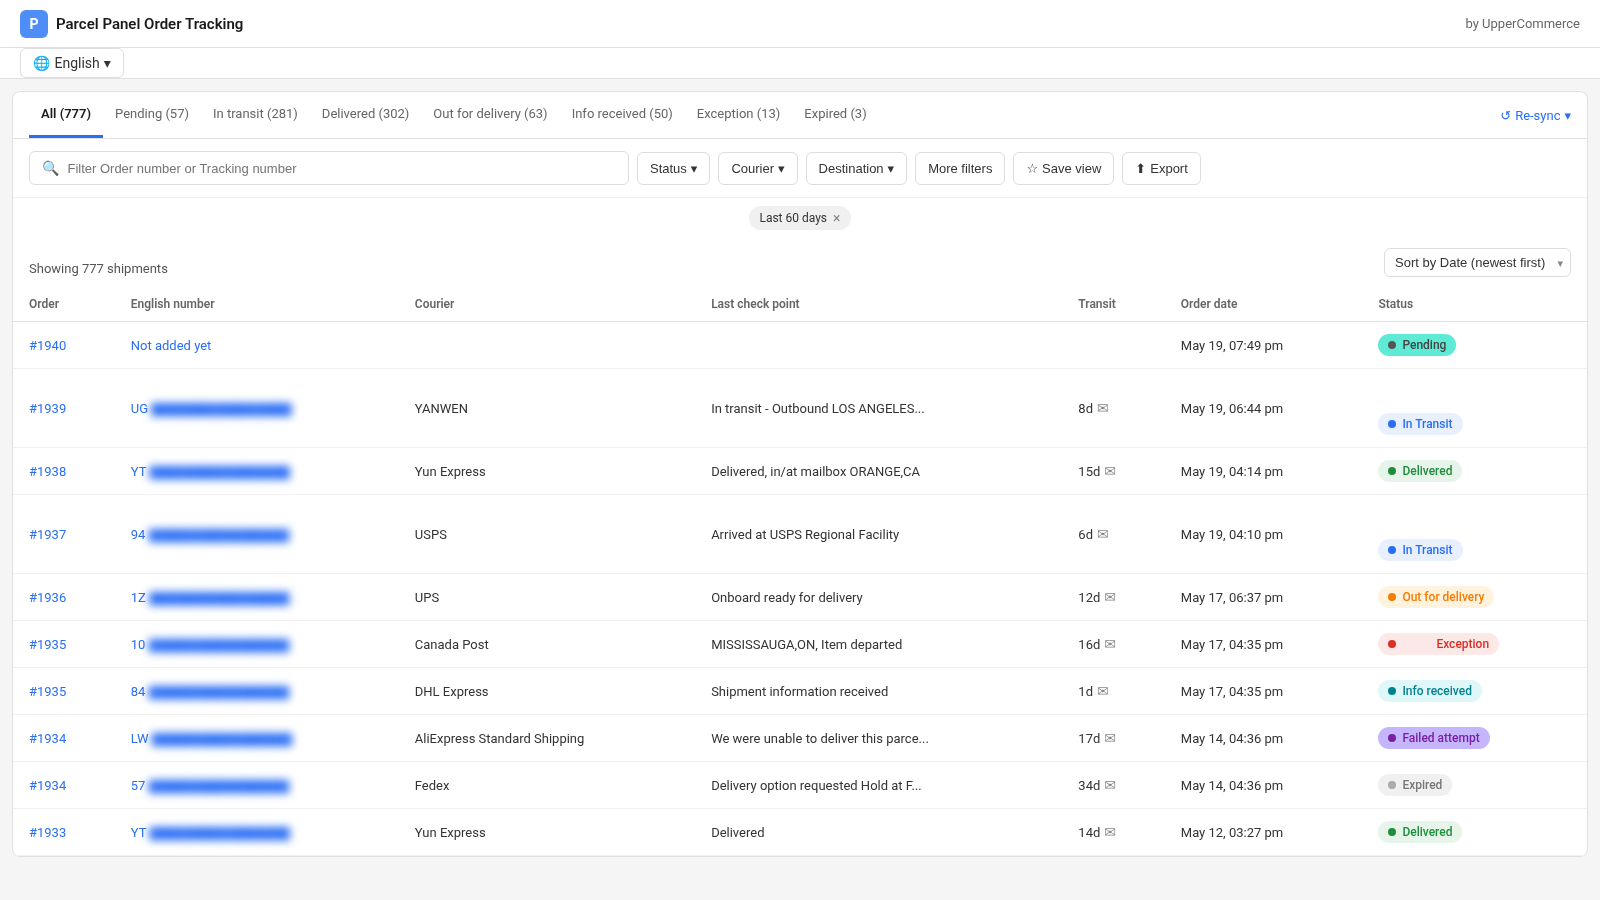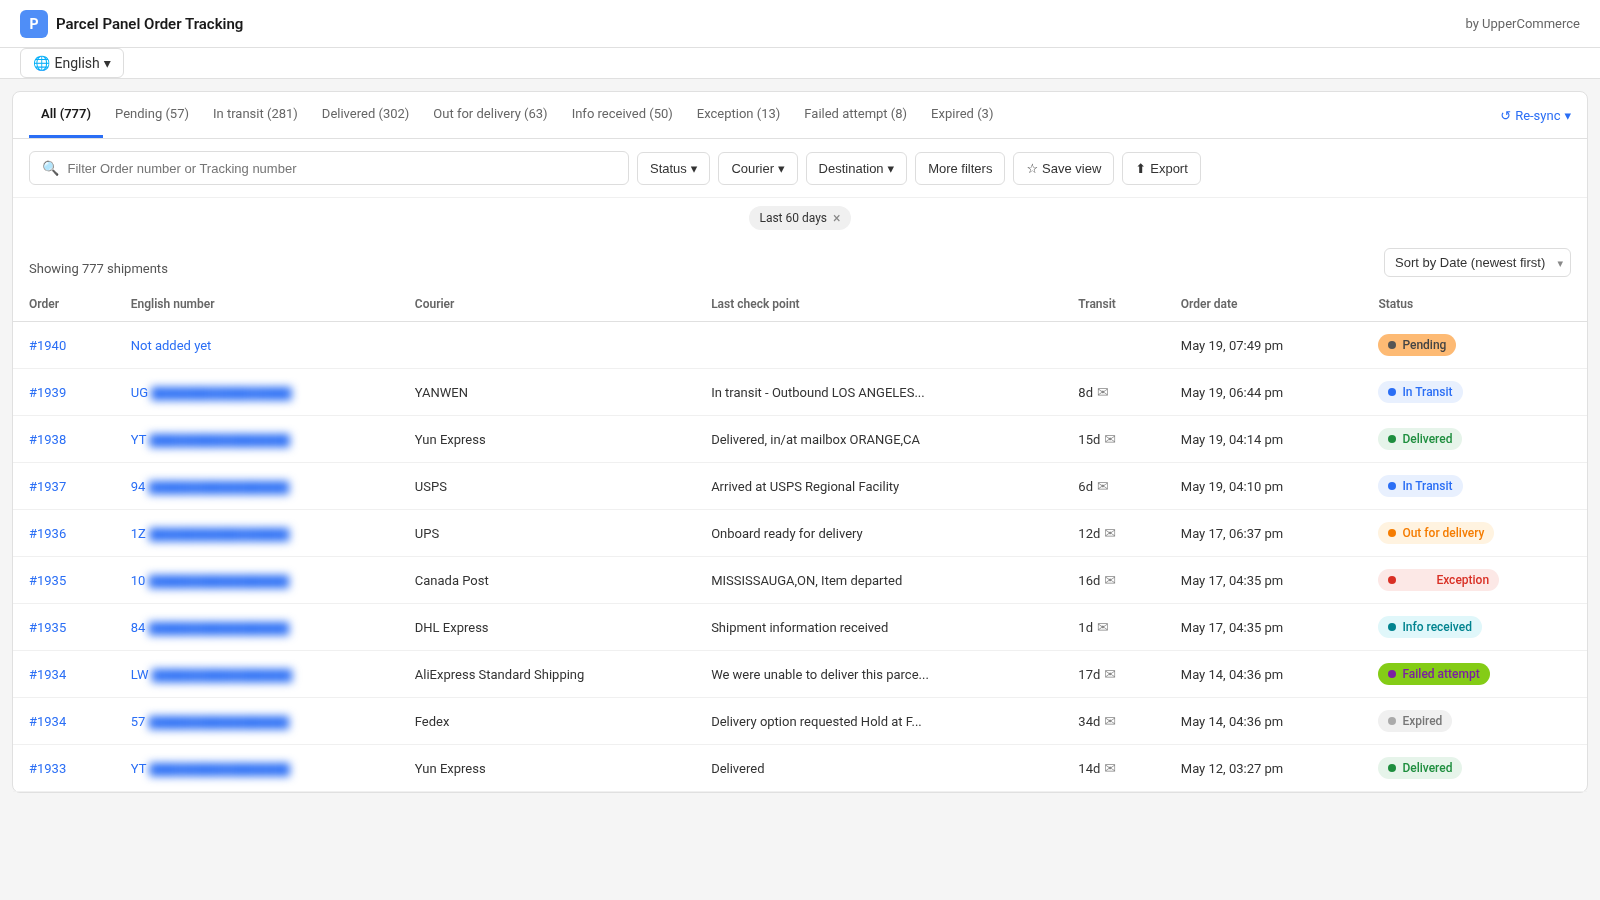--- a/index.html
+++ b/index.html
@@ -102,33 +102,33 @@
     .tracking-blurred { filter: blur(4px); display: inline-block; }
     .transit-cell { display: flex; align-items: center; gap: 4px; }
     .email-icon { font-size: 14px; color: #888; }
 
     
     .badge {
       display: inline-flex; align-items: center; gap: 6px;
       border-radius: 20px; padding: 4px 10px; font-size: 12px; font-weight: 500;
     }
     .badge-dot { width: 8px; height: 8px; border-radius: 50%; }
-    .badge-pending { background: #fdba74; color: #444; }
+    .badge-pending { background: #5eead4; color: #444; }
     .badge-pending .badge-dot { background: #555; }
-    .badge-in-transit { background: #e8f0fe; color: #2a6ef5; }
+    .badge-in-transit { background: #e8f0fe; color: #2a6ef5; margin-top: 32px; }
     .badge-in-transit .badge-dot { background: #2a6ef5; }
     .badge-delivered { background: #e6f4ea; color: #1e8e3e; }
     .badge-delivered .badge-dot { background: #1e8e3e; }
     .badge-out-for-delivery { background: #fff3e0; color: #f57c00; }
     .badge-out-for-delivery .badge-dot { background: #f57c00; }
     .badge-exception { background: #fce8e6; color: #d93025; gap: 40px; }
     .badge-exception .badge-dot { background: #d93025; }
     .badge-info-received { background: #e0f7fa; color: #00838f; }
     .badge-info-received .badge-dot { background: #00838f; }
-    .badge-failed-attempt { background: #84cc16; color: #7b1fa2; }
+    .badge-failed-attempt { background: #c4b5fd; color: #7b1fa2; }
     .badge-failed-attempt .badge-dot { background: #7b1fa2; }
     .badge-expired { background: #f0f0f0; color: #777; }
     .badge-expired .badge-dot { background: #aaa; }
   </style>
 </head>
 <body>
 
 <div class="top-bar">
   <div class="top-bar-left">
     <div class="top-bar-logo">P</div>
@@ -149,21 +149,20 @@
 
   <div class="tabs">
     <div class="tabs-left">
       <div class="tab active">All (777)</div>
       <div class="tab">Pending (57)</div>
       <div class="tab">In transit (281)</div>
       <div class="tab">Delivered (302)</div>
       <div class="tab">Out for delivery (63)</div>
       <div class="tab">Info received (50)</div>
       <div class="tab">Exception (13)</div>
-      <div class="tab">Failed attempt (8)</div>
       <div class="tab">Expired (3)</div>
     </div>
     <div class="resync-btn">
       <span>↺</span>
       <span>Re-sync</span>
       <span>▾</span>
     </div>
   </div>
 
   <div class="filters">

